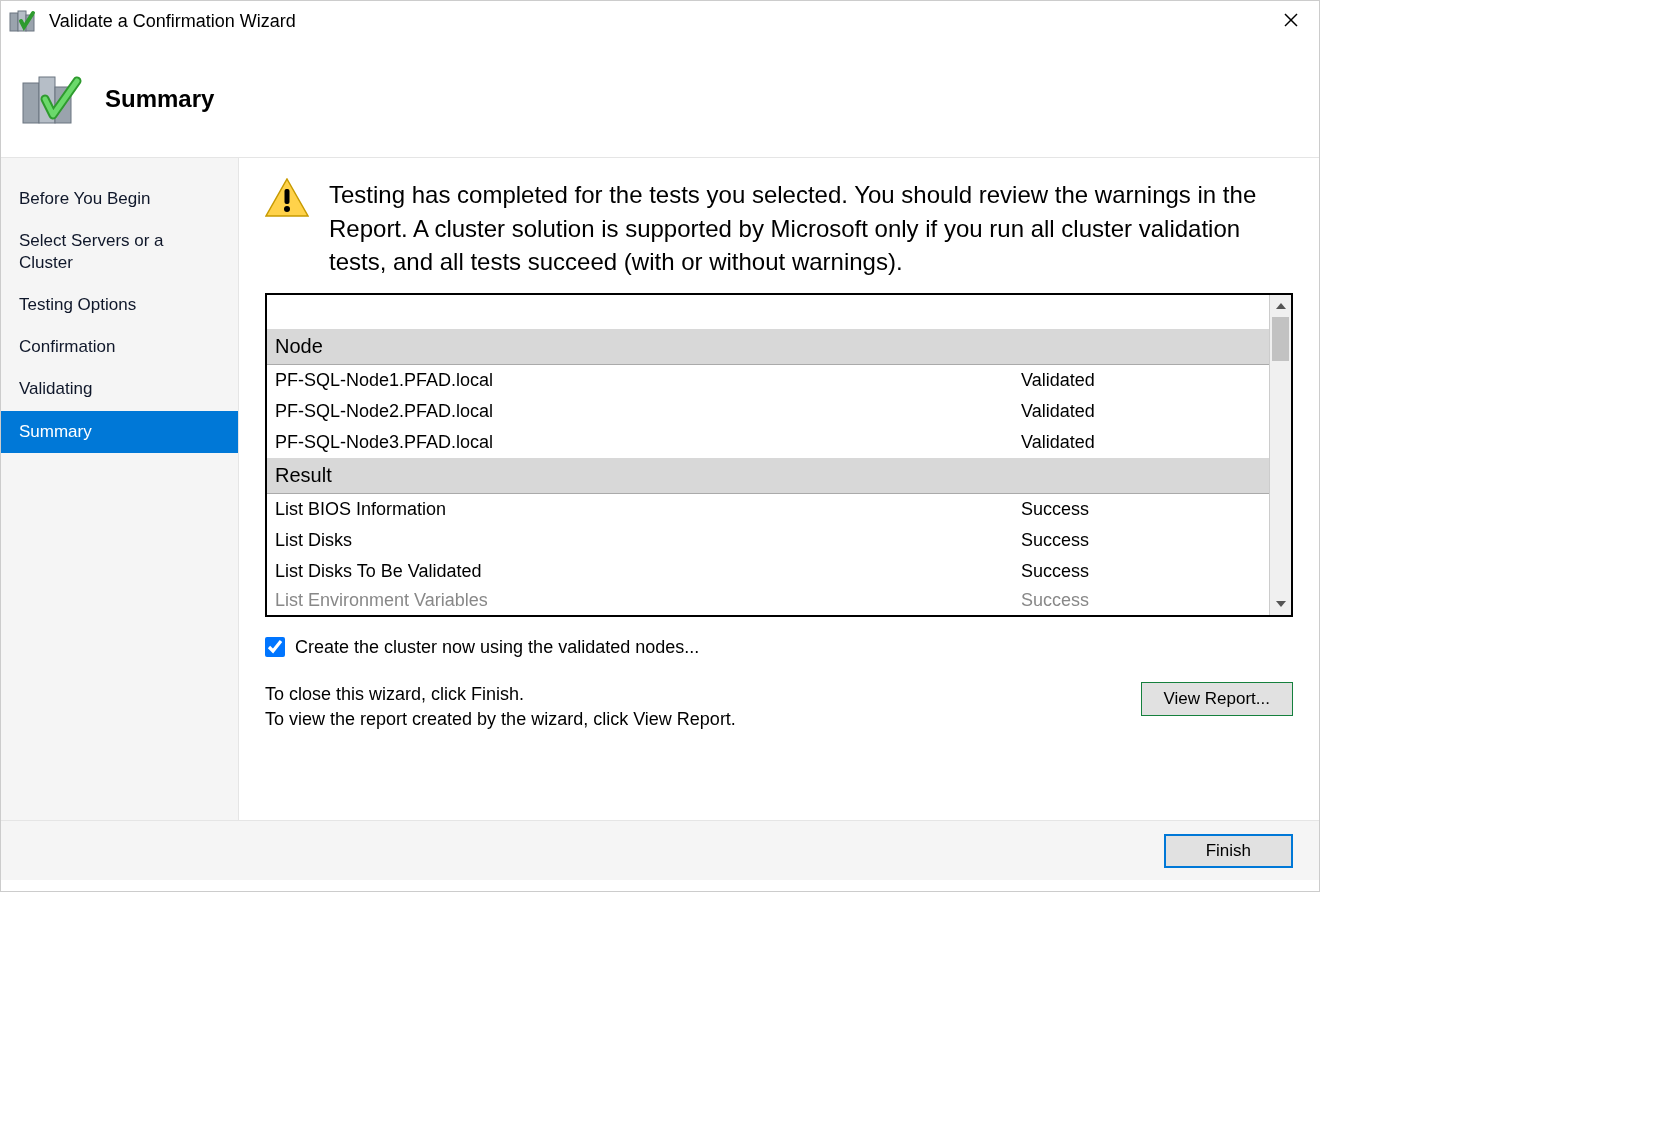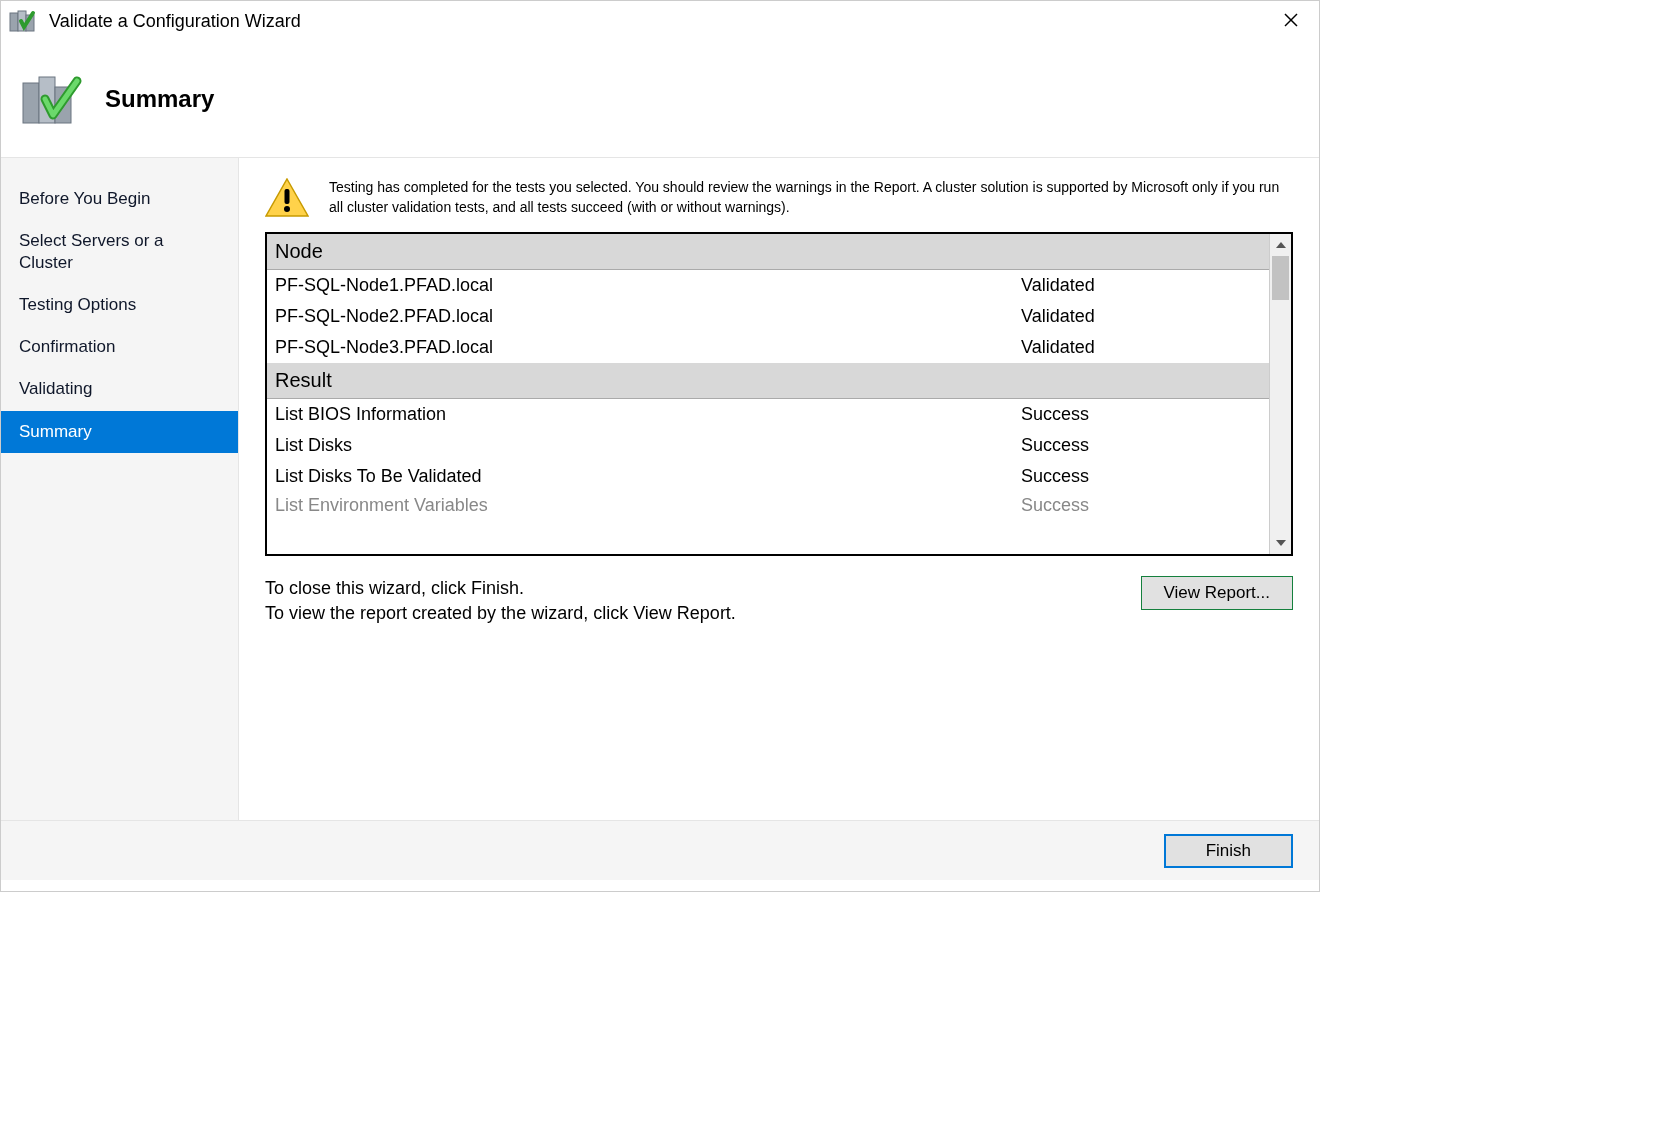--- a/index.html
+++ b/index.html
@@ -96,36 +96,37 @@
       align-items: flex-start;
       margin-bottom: 14px;
     }
     .warn-icon {
       width: 44px;
       height: 40px;
       margin-right: 20px;
       flex-shrink: 0;
     }
     .info-text {
-      font-size: 14px;
+      font-size: 24px;
       color: #000;
       line-height: 1.4;
     }
     
     .results-box {
       border: 2px solid #000;
       height: 324px;
       position: relative;
       display: flex;
       margin-bottom: 20px;
     }
     .results-scroll {
       flex: 1;
       overflow: hidden;
       background: #fff;
+      margin-top: 34px;
     }
     .results-header {
       background: #d8d8d8;
       font-size: 20px;
       font-weight: 400;
       padding: 6px 8px;
       border-bottom: 1px solid #aaa;
     }
     .results-row {
       display: flex;
@@ -231,21 +232,21 @@
 
 <div class="titlebar">
   <span class="titlebar-icon">
     <svg viewBox="0 0 28 28">
       <rect x="1" y="6" width="8" height="18" fill="#9aa3ad" stroke="#6a7580"></rect>
       <rect x="9" y="4" width="8" height="20" fill="#b6bec7" stroke="#6a7580"></rect>
       <rect x="17" y="8" width="8" height="16" fill="#9aa3ad" stroke="#6a7580"></rect>
       <path d="M12 14 L15 20 L24 6" stroke="#2e9b2e" stroke-width="4" fill="none" stroke-linecap="round"></path>
     </svg>
   </span>
-  <span class="titlebar-text">Validate a Configuration Wizard</span>
+  <span class="titlebar-text">Validate a Confirmation Wizard</span>
   <div class="close-btn">
     <span>
       <svg width="14" height="14" viewBox="0 0 14 14">
         <line x1="1" y1="1" x2="13" y2="13" stroke="#000" stroke-width="1.5"></line>
         <line x1="13" y1="1" x2="1" y2="13" stroke="#000" stroke-width="1.5"></line>
       </svg>
     </span>
   </div>
 </div>
 
@@ -328,20 +329,24 @@
           <div class="scroll-thumb"></div>
         </div>
         <div class="scroll-arrow">
           <svg width="10" height="6" viewBox="0 0 10 6">
               <polygon points="0,0 10,0 5,6" fill="#555"></polygon>
             </svg>
         </div>
       </div>
     </div>
 
+    <label class="check-row">
+      <input type="checkbox" checked="" style="">
+      <span>Create the cluster now using the validated nodes...</span>
+    </label>
 
     <div class="help-row">
       <div class="help-text">
         <div>To close this wizard, click Finish.</div>
         <div>To view the report created by the wizard, click View Report.</div>
       </div>
       <button class="view-report-btn">View Report...</button>
     </div>
   </div>
 </div>

